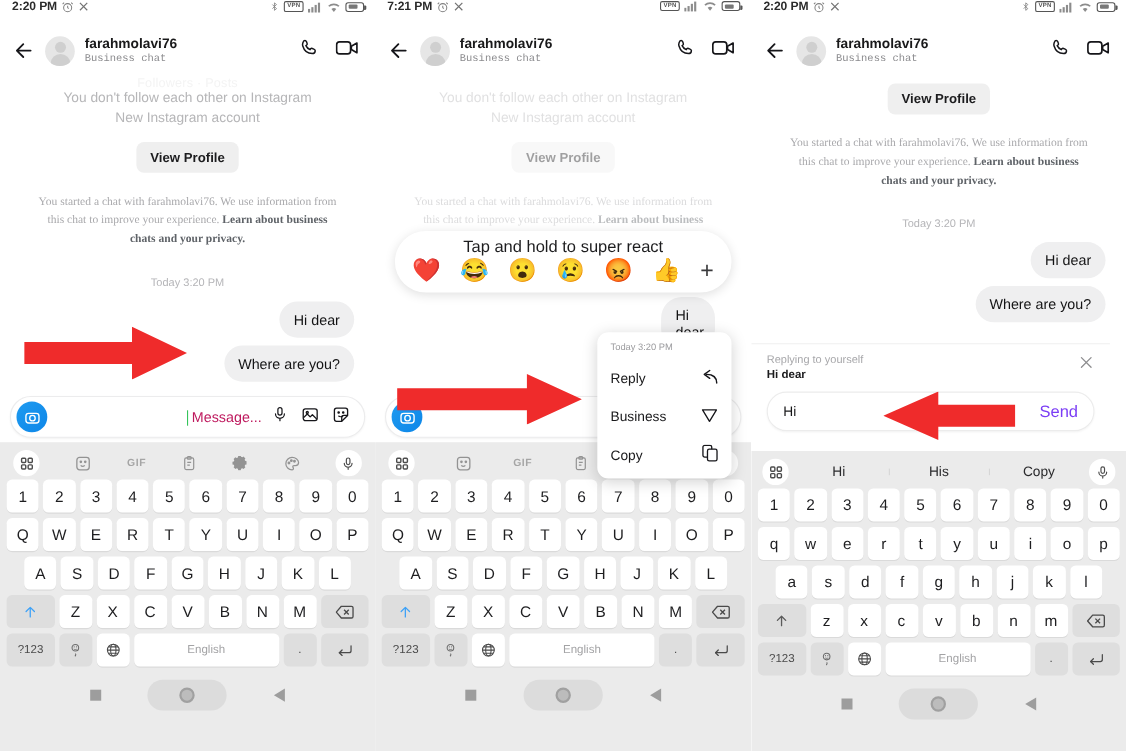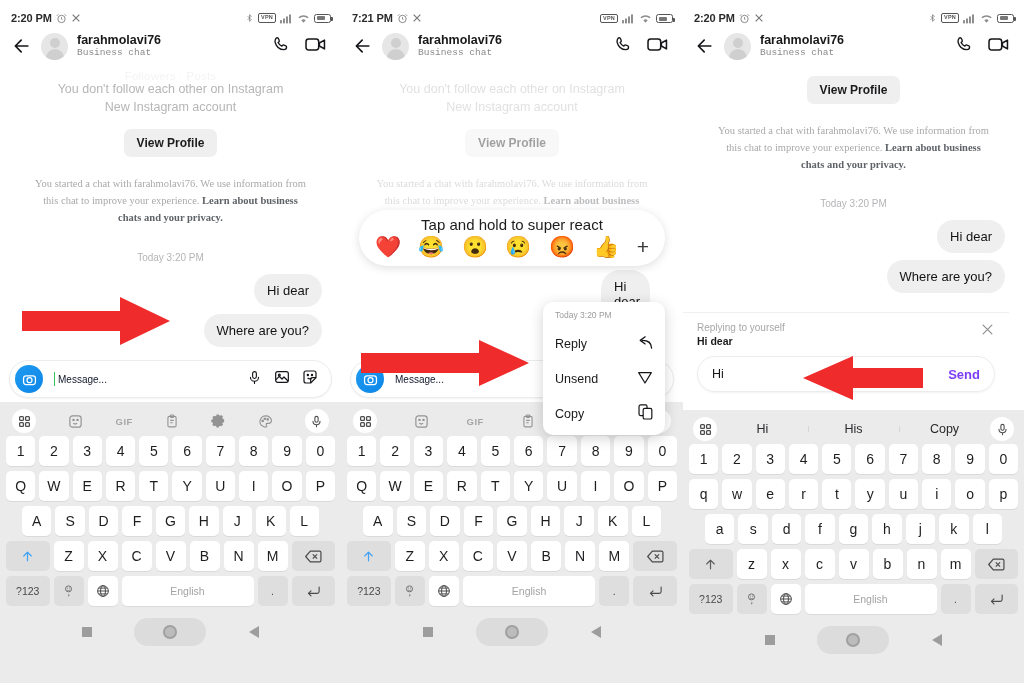--- a/index.html
+++ b/index.html
@@ -14,21 +14,21 @@
     position: relative;
     width: 341px; height: 683px;
     background: #ffffff;
     overflow: hidden;
     flex: 0 0 341px;
   }
   .panel.mid { width: 342px; flex: 0 0 342px; }
 
   
   .statusbar {
-    height: 24px; display: flex; align-items: flex-end;
+    height: 24px; display: flex; align-items: flex-start;
     justify-content: space-between;
     padding: 0 10px 0 11px;
     font-size: 11px; color: #262626; font-weight: 600;
   }
   .sb-left { display: flex; align-items: center; gap: 4px; }
   .sb-right { display: flex; align-items: center; gap: 4px; }
   .sb-time { font-size: 11px; letter-spacing: -0.1px; color:#2b2b2b; }
   .sb-ico { display:inline-block; opacity: .75; line-height: 0; }
   .vpn-box {
     border: 1.2px solid #555; border-radius: 2px;
@@ -102,36 +102,36 @@
     display: flex; align-items: center; gap: 9px;
     background: #fff; border: 1px solid #ececed; border-radius: 22px;
     height: 38px; padding: 0 13px 0 5px;
     box-shadow: 0 1px 2px rgba(0,0,0,.05);
   }
   .cam {
     width: 28px; height: 28px; border-radius: 50%;
     background: linear-gradient(135deg,#1f9bf0,#0d86e8);
     flex: 0 0 28px; display: flex; align-items: center; justify-content: center;
   }
-  .msg-ph { flex: 1; font-size: 10px; color: #0f172a; position: relative; padding-left: 2px; }
+  .msg-ph { flex: 1; font-size: 13px; color: #be185d; position: relative; padding-left: 2px; text-align: right; }
   .caret { display:inline-block; width:1px; height:14px; background:#35c45b; vertical-align:-3px; margin-right:3px;}
   .comp-icons { display: flex; align-items: center; gap: 12px; }
 
   
   .reply-box { border-top: 1px solid #f0f0f0; padding: 9px 14px 0; background:#fff; }
   .reply-head { display:flex; align-items:flex-start; justify-content: space-between; }
   .reply-label { font-size: 10px; color: #a7a7aa; }
   .reply-text { font-size: 10.5px; color: #1b1b1d; font-weight: 700; margin-top: 2px; }
   .send-bar {
     margin-top: 9px; display: flex; align-items: center;
     border: 1px solid #ececec; border-radius: 22px; height: 36px;
     padding: 0 14px; box-shadow: 0 1px 2px rgba(0,0,0,.05);
   }
   .send-val { flex: 1; font-size: 12.5px; color: #161618; }
-  .send-btn { color: #7b3df5; font-size: 13px; font-weight: 700; cursor: pointer; }
+  .send-btn { color: #7b3df5; font-size: 15px; font-weight: 400; cursor: pointer; }
 
   
   .keyboard {
     position: absolute; left: 0; right: 0; bottom: 0;
     background: #ebebeb; padding: 4px 3px 0;
   }
   .kb-toolbar {
     height: 30px; display: flex; align-items: center;
     justify-content: space-between; padding: 0 9px;
   }
@@ -592,21 +592,21 @@
       <div class="ctx-item">
         <span>Reply</span>
         <span>
           <svg width="17" height="15" viewBox="0 0 24 20" fill="none" stroke="#16161a" stroke-width="1.8" stroke-linecap="round" stroke-linejoin="round">
               <path d="M22 18c0-7-5-11-13-11"></path>
               <path d="M13 2L6 7l7 5"></path>
             </svg>
         </span>
       </div>
       <div class="ctx-item">
-        <span>Unsend</span>
+        <span>Business</span>
         <span>
           <svg width="16" height="16" viewBox="0 0 24 24" fill="none" stroke="#16161a" stroke-width="1.8" stroke-linejoin="round">
               <path d="M2.5 5.5h19L12 21z"></path>
             </svg>
         </span>
       </div>
       <div class="ctx-item">
         <span>Copy</span>
         <span>
           <svg width="15" height="16" viewBox="0 0 22 24" fill="none" stroke="#16161a" stroke-width="1.8" stroke-linejoin="round">

